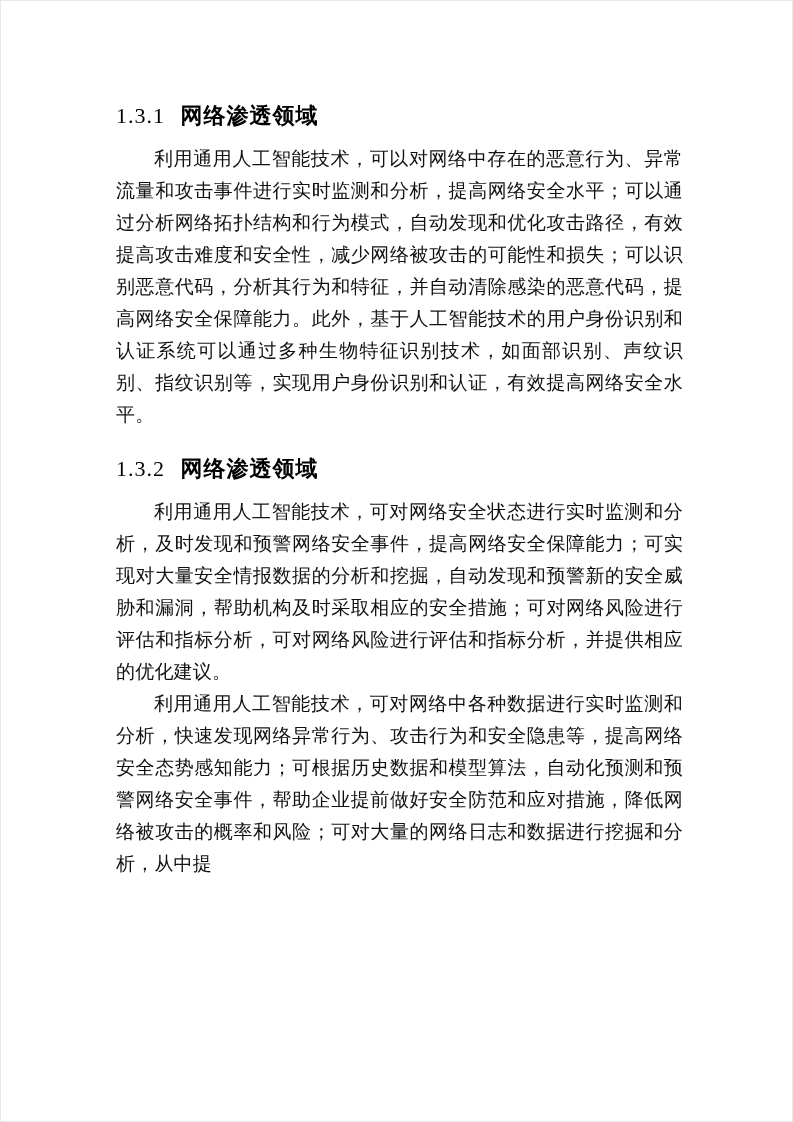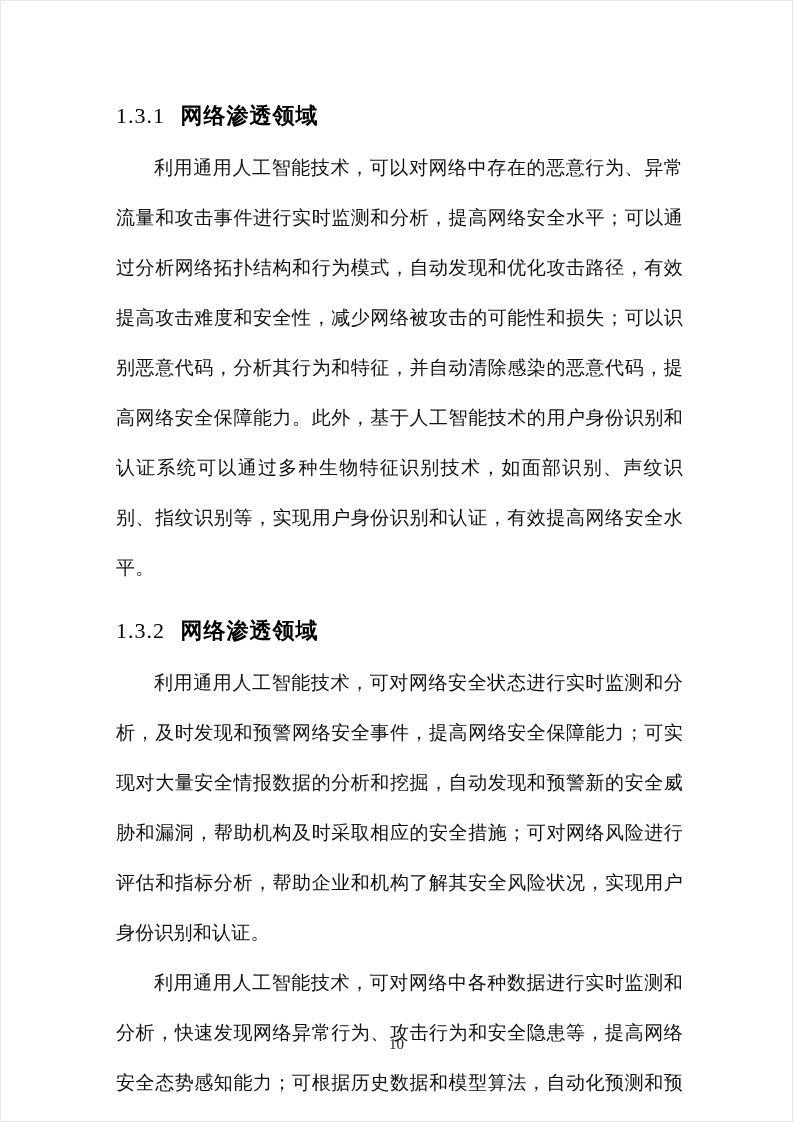--- a/index.html
+++ b/index.html
@@ -41,21 +41,21 @@
     margin-right: 10px;
   }
   .heading-text {
     font-family: "Liberation Sans", sans-serif;
     font-weight: 700;
     letter-spacing: 1px;
   }
   .body-paragraph {
     margin: 0;
     font-size: 19px;
-    line-height: 50px;
+    line-height: 32px;
     text-align: justify;
     text-indent: 2em;
     letter-spacing: 0.2px;
     color: #111111;
     font-family: "Liberation Serif", serif;
   }
   .page-number {
     position: absolute;
     left: 0;
     right: 0;
@@ -75,20 +75,19 @@
     <h2 class="section-heading first">
       <span class="heading-num">1.3.1</span>
       <span class="heading-text">网络渗透领域</span>
     </h2>
     <p class="body-paragraph">利用通用人工智能技术，可以对网络中存在的恶意行为、异常流量和攻击事件进行实时监测和分析，提高网络安全水平；可以通过分析网络拓扑结构和行为模式，自动发现和优化攻击路径，有效提高攻击难度和安全性，减少网络被攻击的可能性和损失；可以识别恶意代码，分析其行为和特征，并自动清除感染的恶意代码，提高网络安全保障能力。此外，基于人工智能技术的用户身份识别和认证系统可以通过多种生物特征识别技术，如面部识别、声纹识别、指纹识别等，实现用户身份识别和认证，有效提高网络安全水平。</p>
 
     <h2 class="section-heading">
       <span class="heading-num">1.3.2</span>
       <span class="heading-text">网络渗透领域</span>
     </h2>
-    <p class="body-paragraph">利用通用人工智能技术，可对网络安全状态进行实时监测和分析，及时发现和预警网络安全事件，提高网络安全保障能力；可实现对大量安全情报数据的分析和挖掘，自动发现和预警新的安全威胁和漏洞，帮助机构及时采取相应的安全措施；可对网络风险进行评估和指标分析，帮助企业和机构了解其安全风险状况，实现用户身份识别和认证。</p>
+    <p class="body-paragraph">利用通用人工智能技术，可对网络安全状态进行实时监测和分析，及时发现和预警网络安全事件，提高网络安全保障能力；可实现对大量安全情报数据的分析和挖掘，自动发现和预警新的安全威胁和漏洞，帮助机构及时采取相应的安全措施；可对网络风险进行评估和指标分析，可对网络风险进行评估和指标分析，并提供相应的优化建议。</p>
 
     <p class="body-paragraph">利用通用人工智能技术，可对网络中各种数据进行实时监测和分析，快速发现网络异常行为、攻击行为和安全隐患等，提高网络安全态势感知能力；可根据历史数据和模型算法，自动化预测和预警网络安全事件，帮助企业提前做好安全防范和应对措施，降低网络被攻击的概率和风险；可对大量的网络日志和数据进行挖掘和分析，从中提</p>
 
   </div>
 
-  <div class="page-number">10</div>
 </div>
 
 </body></html>

